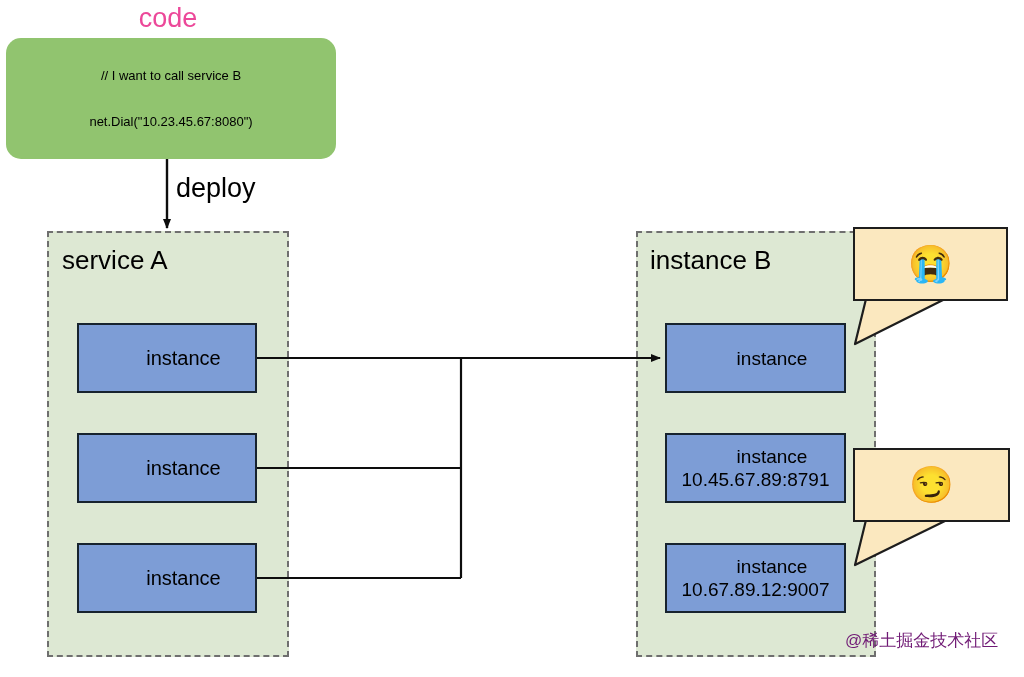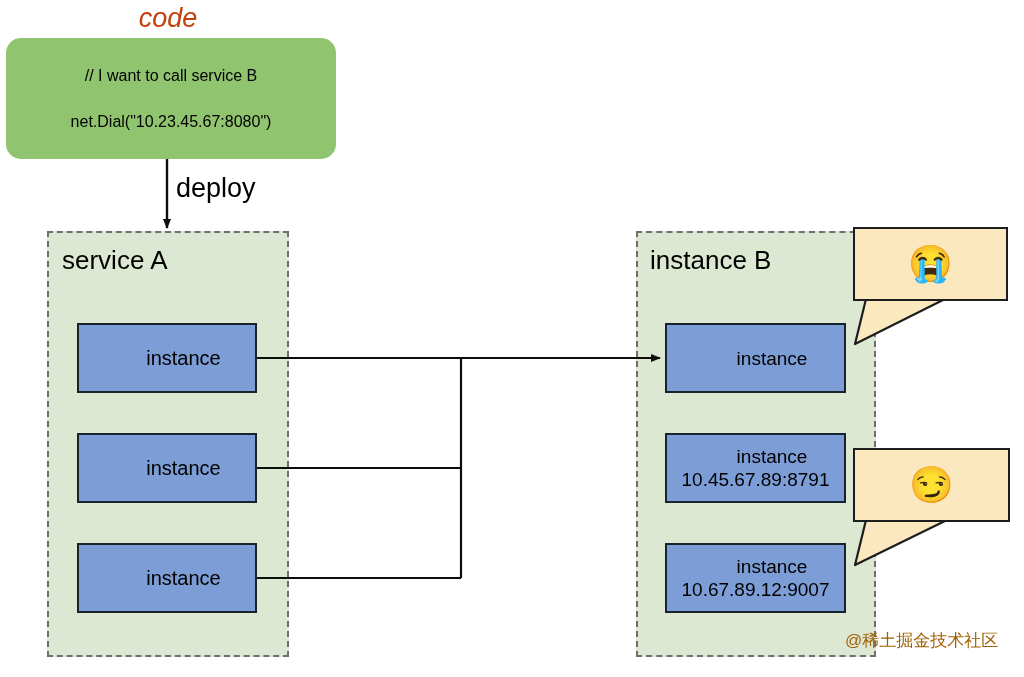--- a/index.html
+++ b/index.html
@@ -21,40 +21,39 @@
   .abs { position: absolute; }
 
   
   #code-label {
     left: 0px;
     top: 2px;
     width: 336px;
     text-align: center;
     font-size: 27px;
     line-height: 32px;
-    color: #c2410c;
-    font-style: italic;
+    color: #ec4899;
   }
 
   
   #code-box {
     left: 6px;
     top: 38px;
     width: 330px;
     height: 121px;
     background: #91c46f;
     border-radius: 15px;
     box-sizing: border-box;
     display: flex;
     flex-direction: column;
     align-items: center;
     justify-content: center;
   }
   #code-box .code-line {
-    font-size: 16px;
+    font-size: 13px;
     line-height: 19px;
     color: #000;
     text-align: center;
     white-space: nowrap;
   }
   #code-box .code-line.first { margin-bottom: 27px; }
 
   
   #deploy-label {
     left: 176px;
@@ -120,21 +119,21 @@
   #callout-2 { left: 853px; top: 448px; width: 157px; height: 74px; }
 
   .emoji { user-select: none; }
 
   
   #watermark {
     left: 845px;
     top: 630px;
     font-size: 17px;
     line-height: 22px;
-    color: #a16207;
+    color: #701a75;
     white-space: nowrap;
   }
 
   
   #overlay {
     left: 0; top: 0;
     width: 1024px; height: 677px;
     pointer-events: none;
   }
 </style>

